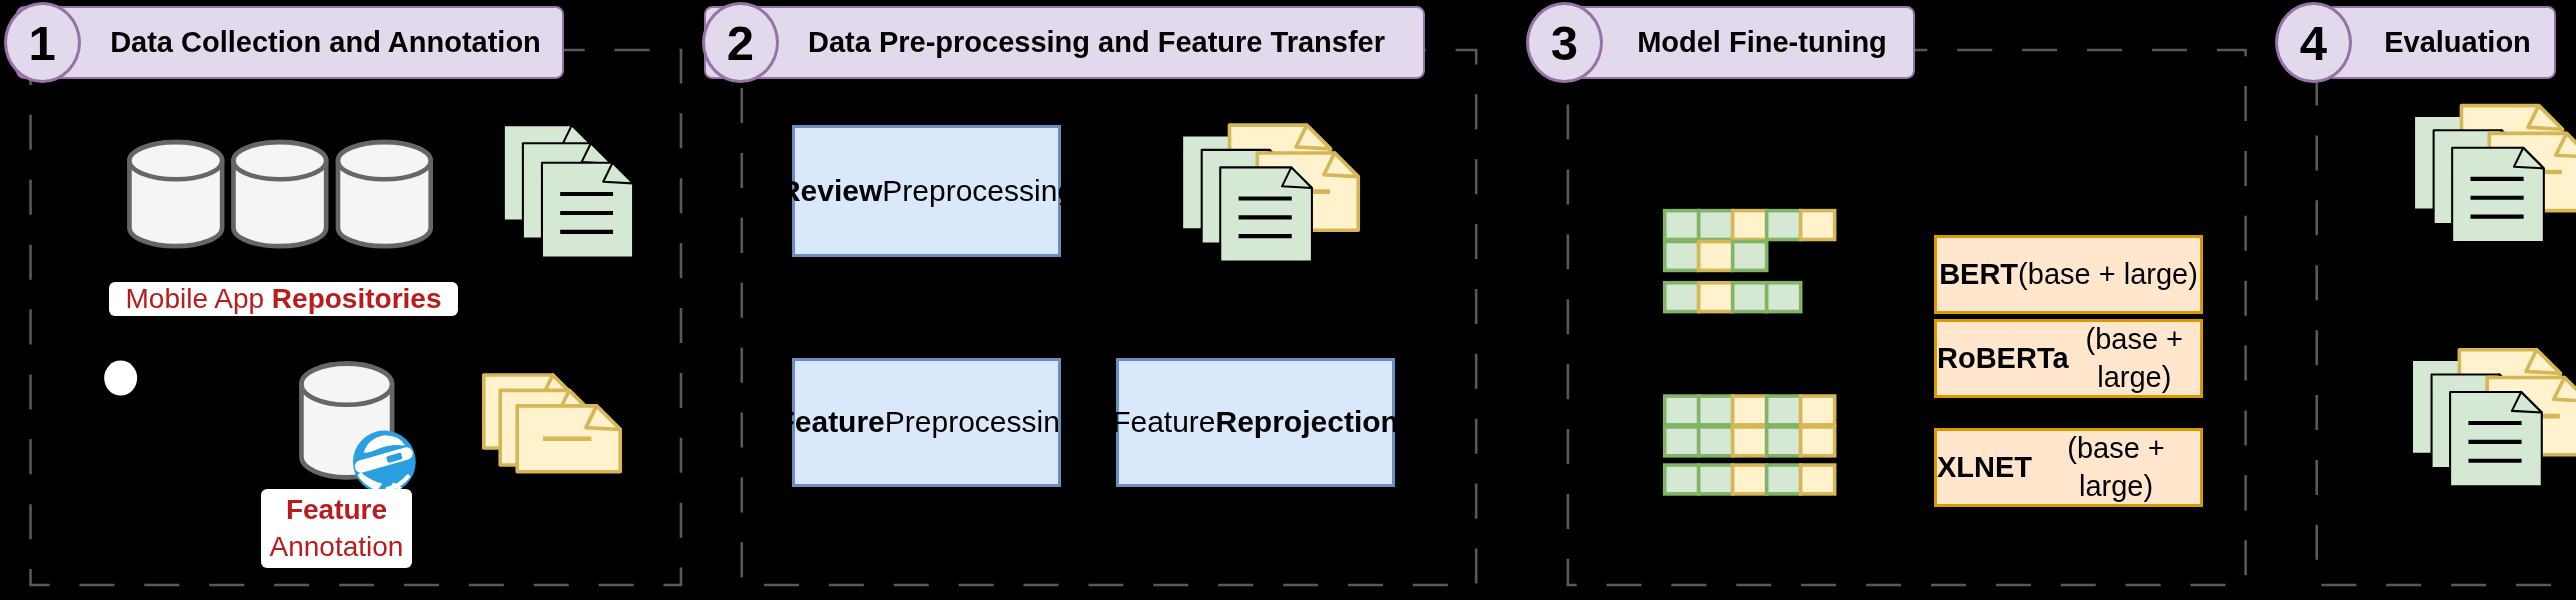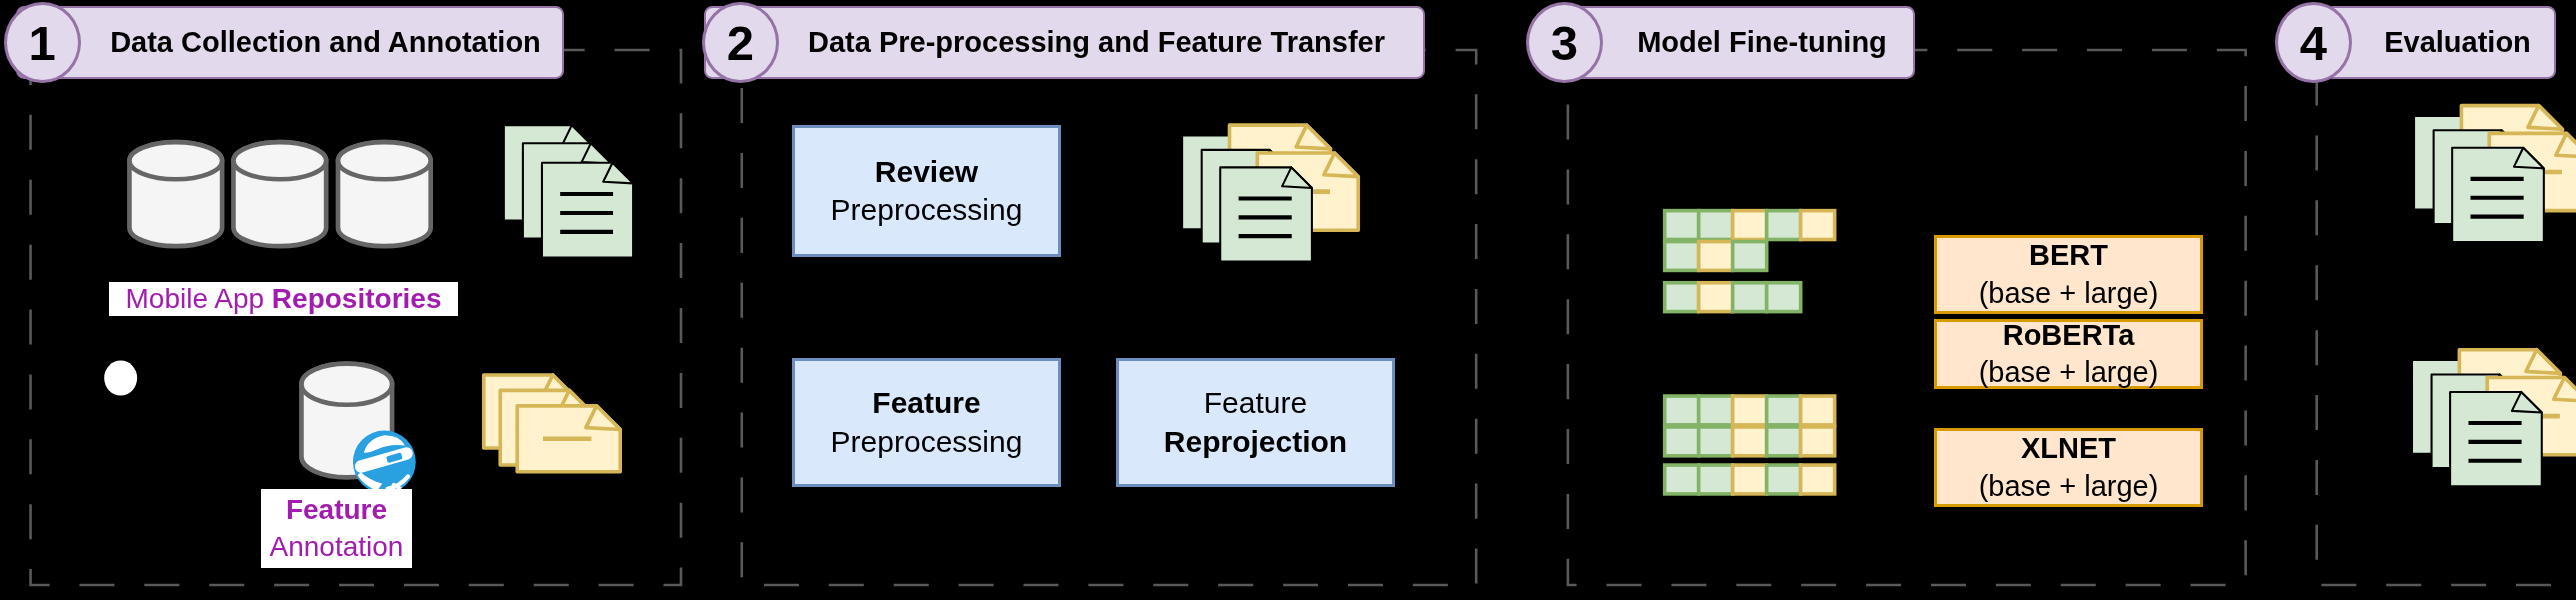--- a/index.html
+++ b/index.html
@@ -22,27 +22,27 @@
   .stage-circle{
     position:absolute;z-index:3;
     border-radius:50%;
     display:flex;align-items:center;justify-content:center;
     box-sizing:border-box;
     font-weight:bold;font-size:49px;color:#000;
   }
   .card{
     position:absolute;z-index:2;
     box-sizing:border-box;
-    display:flex;flex-direction:column;align-items:center;justify-content:center;
+    display:flex;flex-direction:row;align-items:center;justify-content:center;
     text-align:center;color:#000;line-height:1.28;
   }
   .diagram-label{
     position:absolute;z-index:2;
     display:flex;flex-direction:column;align-items:center;justify-content:center;
-    text-align:center;color:#a21caf;line-height:1.32;white-space:nowrap;
+    text-align:center;color:#b91c1c;line-height:1.32;white-space:nowrap;border-radius:6px;
   }
   .bold{font-weight:bold;}
   .reg{font-weight:normal;}
 </style>
 </head>
 <body>
 
 <div id="canvas">
   <svg id="shape-layer" width="3179" height="600" viewBox="0 0 6170 1165">
       <rect x="58" y="97" width="1263" height="1039" fill="none" stroke="#595959" stroke-width="5" stroke-dasharray="68 58"></rect>
@@ -298,21 +298,21 @@
       <div><span class="reg">Preprocessing</span></div>
     </div>
     <div class="card" style="left: 1116px; top: 358px; width: 279px; height: 129px; font-size: 30px; background: rgb(218, 232, 252); border: 3.1px solid rgb(108, 142, 191);">
       <div><span class="reg">Feature</span></div>
       <div><span class="bold">Reprojection</span></div>
     </div>
     <div class="card" style="left: 1934px; top: 218px; width: 269px; height: 79px; font-size: 29px; background: rgb(255, 230, 204); border: 3.1px solid rgb(215, 155, 0); margin-top: 17px;">
       <div><span class="bold">BERT</span></div>
       <div><span class="reg">(base + large)</span></div>
     </div>
-    <div class="card" style="left: 1934px; top: 319px; width: 269px; height: 70px; font-size: 29px; background: rgb(255, 230, 204); border: 3.1px solid rgb(215, 155, 0);">
+    <div class="card" style="left: 1934px; top: 319px; width: 269px; height: 79px; font-size: 29px; background: rgb(255, 230, 204); border: 3.1px solid rgb(215, 155, 0);">
       <div><span class="bold">RoBERTa</span></div>
       <div><span class="reg">(base + large)</span></div>
     </div>
     <div class="card" style="left: 1934px; top: 419px; width: 269px; height: 79px; font-size: 29px; background: rgb(255, 230, 204); border: 3.1px solid rgb(215, 155, 0); margin-top: 9px;">
       <div><span class="bold">XLNET</span></div>
       <div><span class="reg">(base + large)</span></div>
     </div>
   </div>
 
 

